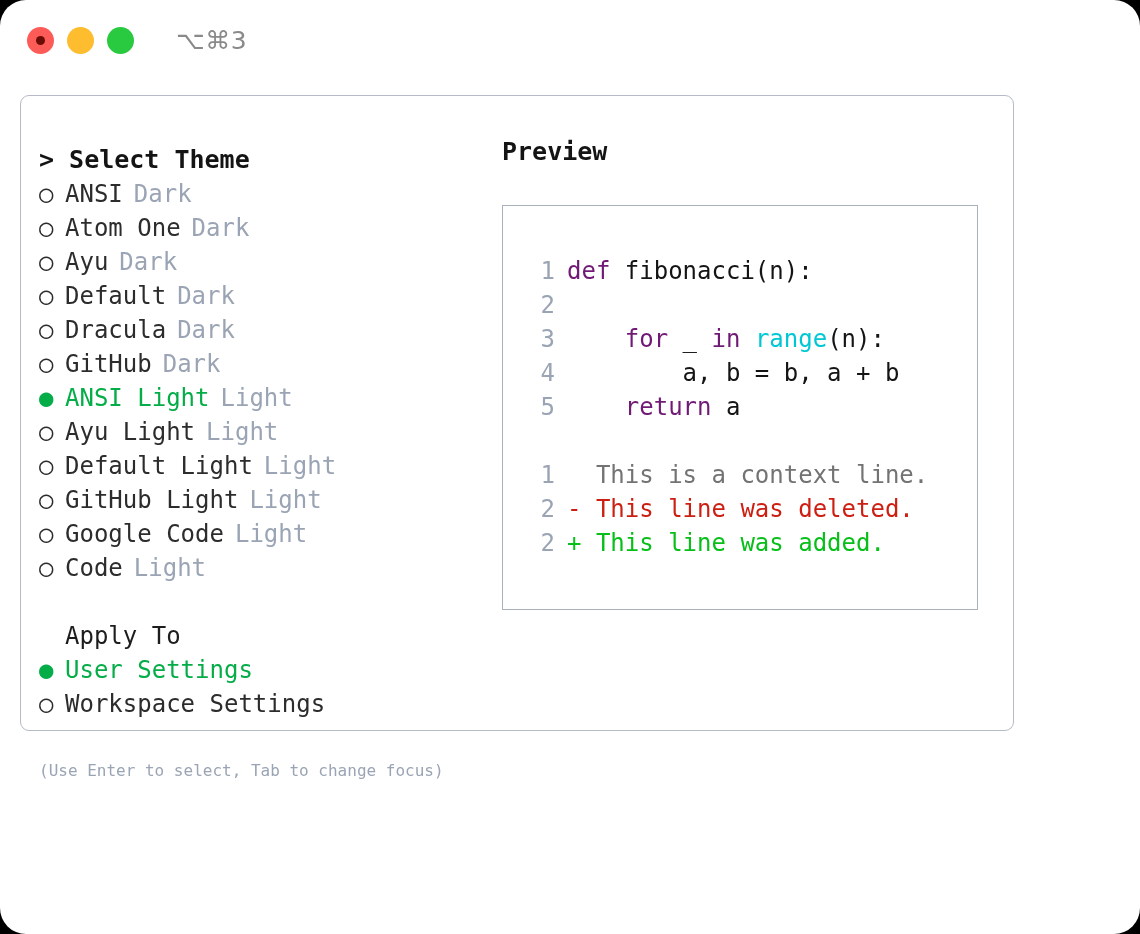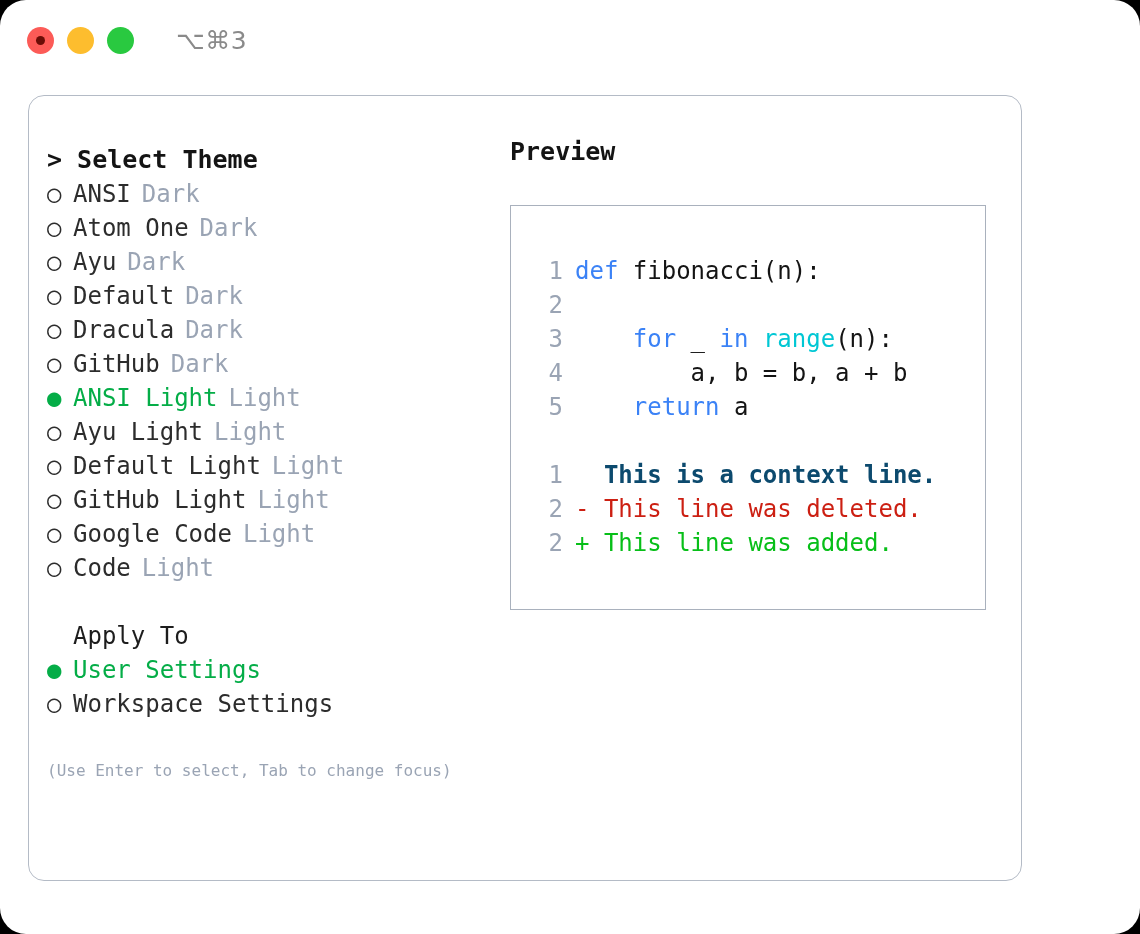--- a/index.html
+++ b/index.html
@@ -64,25 +64,24 @@
     letter-spacing: 0.5px;
     font-family: "DejaVu Sans", "Liberation Sans", sans-serif;
   }
 
   
   .panel {
     position: absolute;
     left: 20px;
     top: 95px;
     width: 994px;
-    height: 786px;
+    height: 636px;
     border: 1px solid #b4bbc6;
-    border-radius: 16px;
-    box-sizing: border-box;
-    margin-left: 8px;
+    border-radius: 9px;
+    box-sizing: border-box;
   }
 
   .columns {
     position: absolute;
     left: 0; top: 0;
     width: 100%;
     height: 100%;
   }
 
   
@@ -169,25 +168,25 @@
     flex: 0 0 46px;
     text-align: right;
     color: #9aa4b4;
     padding-right: 12px;
     box-sizing: border-box;
     margin-left: 18px;
   }
   .code-text { color: #141414; }
   .blank-line { height: 34px; }
 
-  .tok-kw   { color: #3b82f6; }
+  .tok-kw   { color: #701a75; }
   .tok-fn   { color: #00c7d4; }
   .tok-num  { color: #05b336; }
   .tok-plain{ color: #141414; }
-  .tok-ctx  { color: #0c4a6e; font-weight: bold; }
+  .tok-ctx  { color: #737373; }
   .tok-del  { color: #cc1f12; text-align: right; }
   .tok-add  { color: #07bf18; }
 </style>
 </head>
 <body>
 
 <div class="page">
 
   <div class="titlebar">
     <div class="lights">

